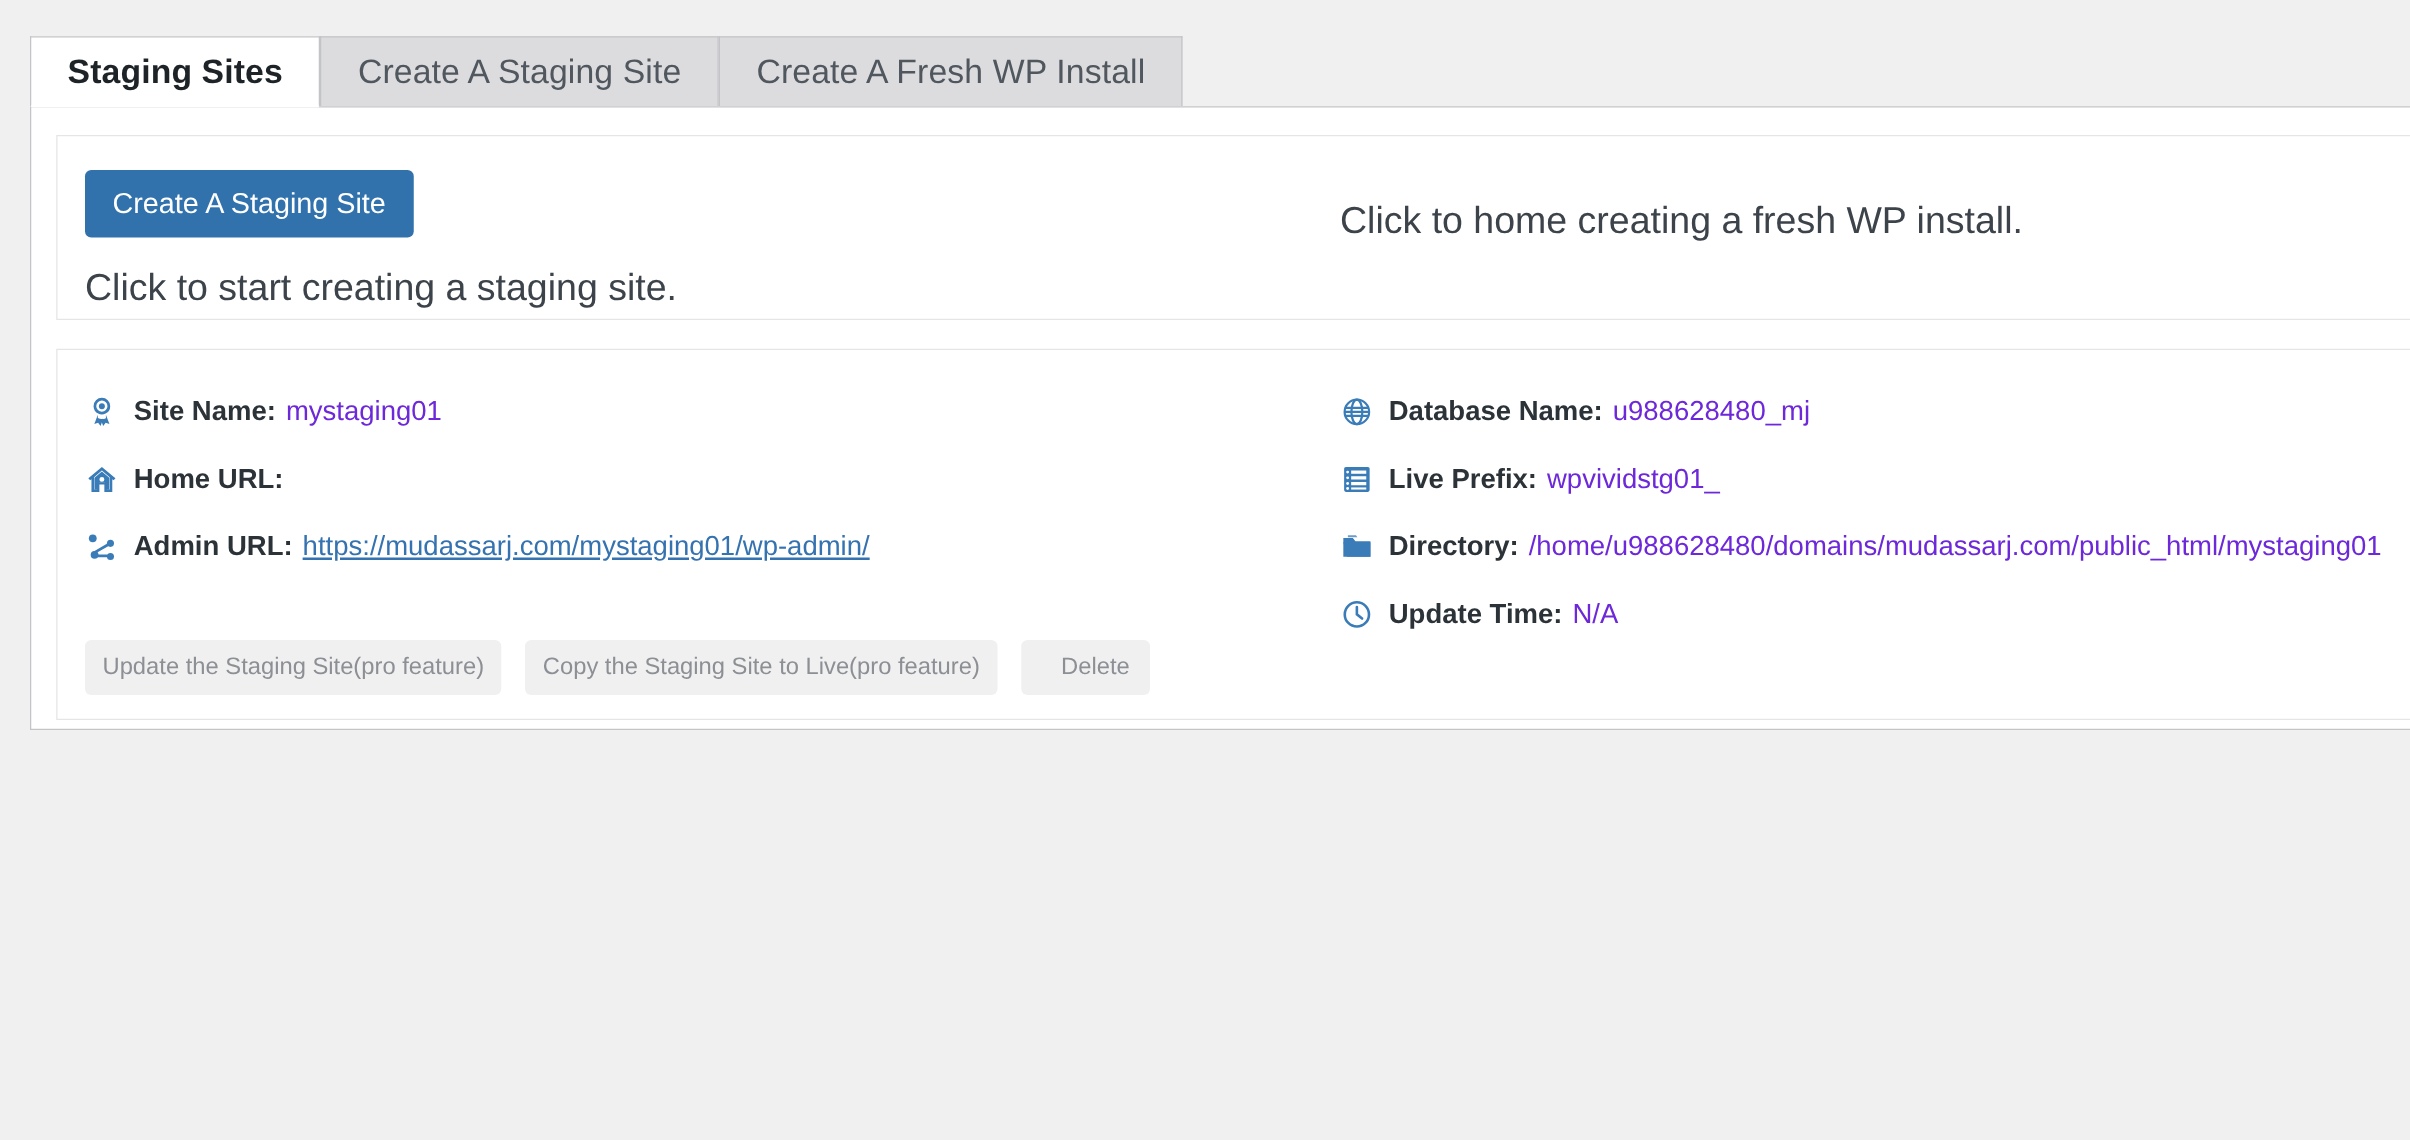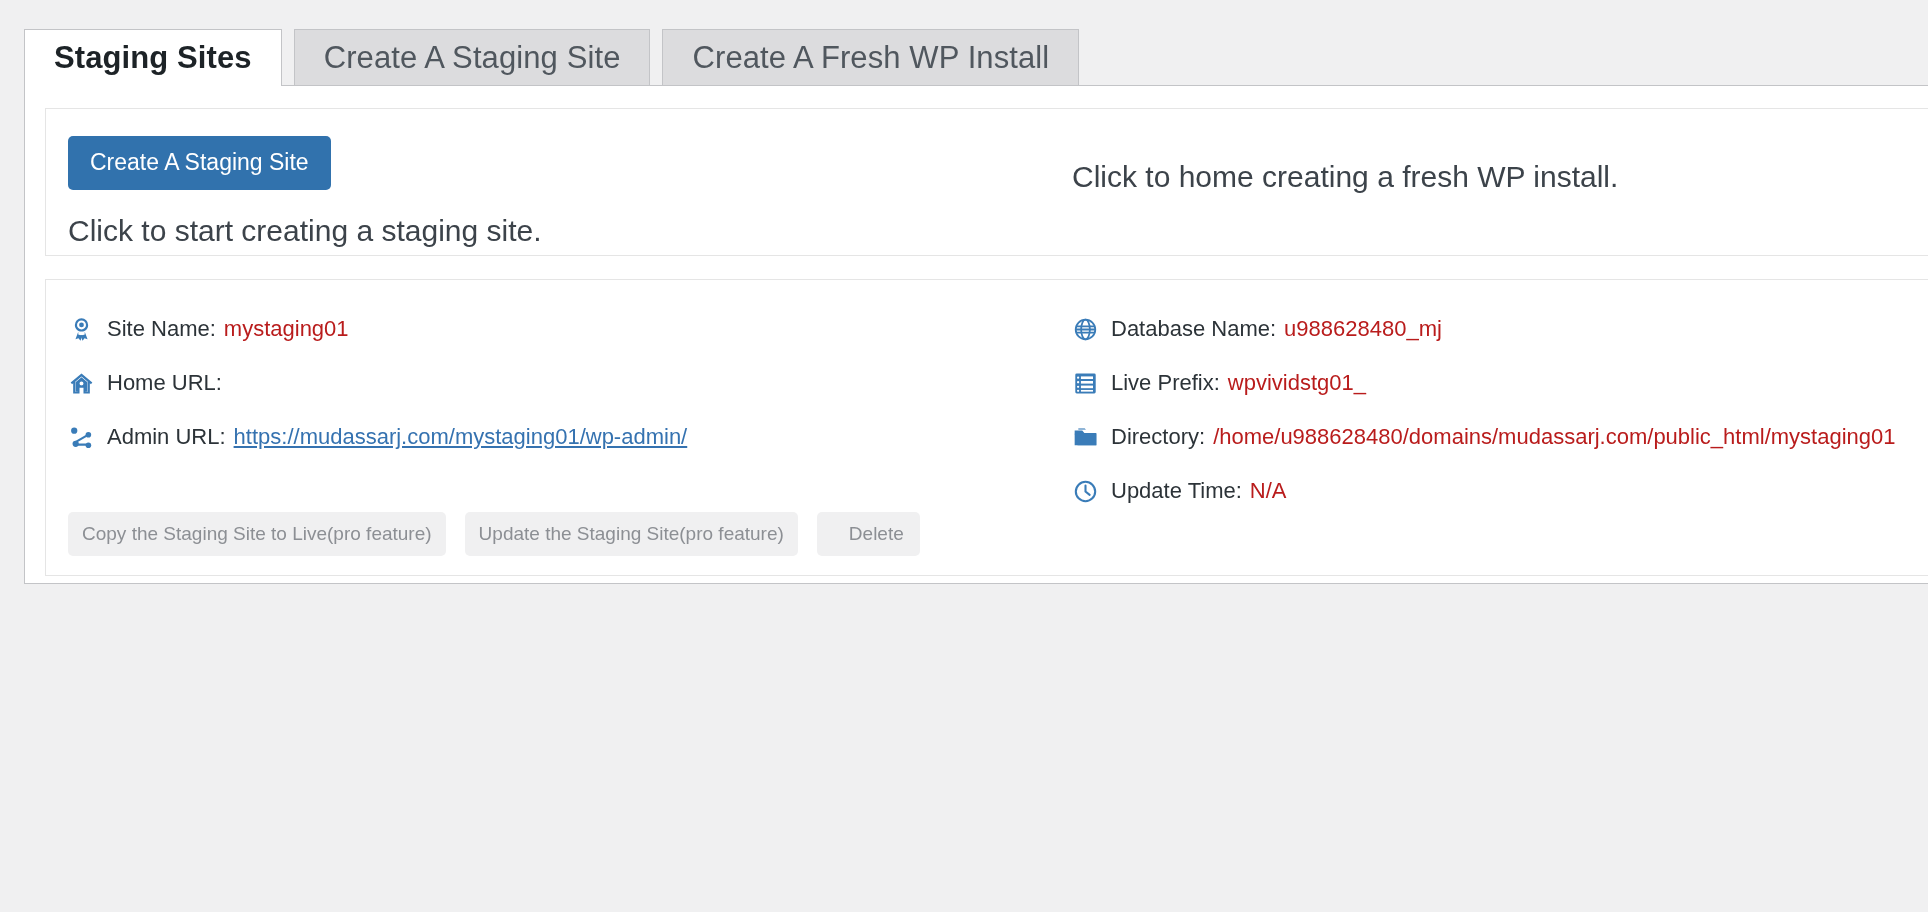--- a/index.html
+++ b/index.html
@@ -33,25 +33,25 @@
     box-sizing: border-box;
   }
 
   .tab {
     height: 56px;
     display: flex;
     align-items: center;
     justify-content: center;
     padding: 16px 29px;
     box-sizing: border-box;
-    font-size: 31px;
+    font-size: 27px;
     letter-spacing: 0.1px;
     border: 1px solid #c3c4c7;
     border-bottom: none;
-    margin-right: 12px;
+    margin-right: 0;
     white-space: nowrap;
     cursor: pointer;
     user-select: none;
   }
 
   .tab.inactive {
     background: #dcdcde;
     color: #50575e;
     font-weight: 400;
   }
@@ -154,29 +154,29 @@
     flex: 0 0 26px;
     margin-right: 13px;
     display: inline-flex;
     align-items: center;
     justify-content: center;
   }
   .info-ico svg { display: block; }
 
   .info-label {
     font-size: 22px;
-    font-weight: 400;
+    font-weight: 700;
     color: #2c3338;
     margin-right: 8px;
   }
 
   .info-value {
     font-size: 22px;
     font-weight: 400;
-    color: #b91c1c;
+    color: #6d28d9;
   }
 
   .info-link {
     font-size: 22px;
     color: #3572b0;
     text-decoration: underline;
     text-underline-offset: 2px;
     cursor: pointer;
   }
 
@@ -332,22 +332,22 @@
               <path d="M12 6.3V12l4 3.2"></path>
             </svg>
           </span>
           <span class="info-label">Update Time:</span>
           <span class="info-value">N/A</span>
         </div>
 
       </div>
 
       <div class="actions">
+        <button class="btn-muted">Update the Staging Site(pro feature)</button>
         <button class="btn-muted">Copy the Staging Site to Live(pro feature)</button>
-        <button class="btn-muted">Update the Staging Site(pro feature)</button>
         <button class="btn-muted delete">Delete</button>
       </div>
 
     </div>
 
   </div>
 
 </div>
 
 </body></html>

